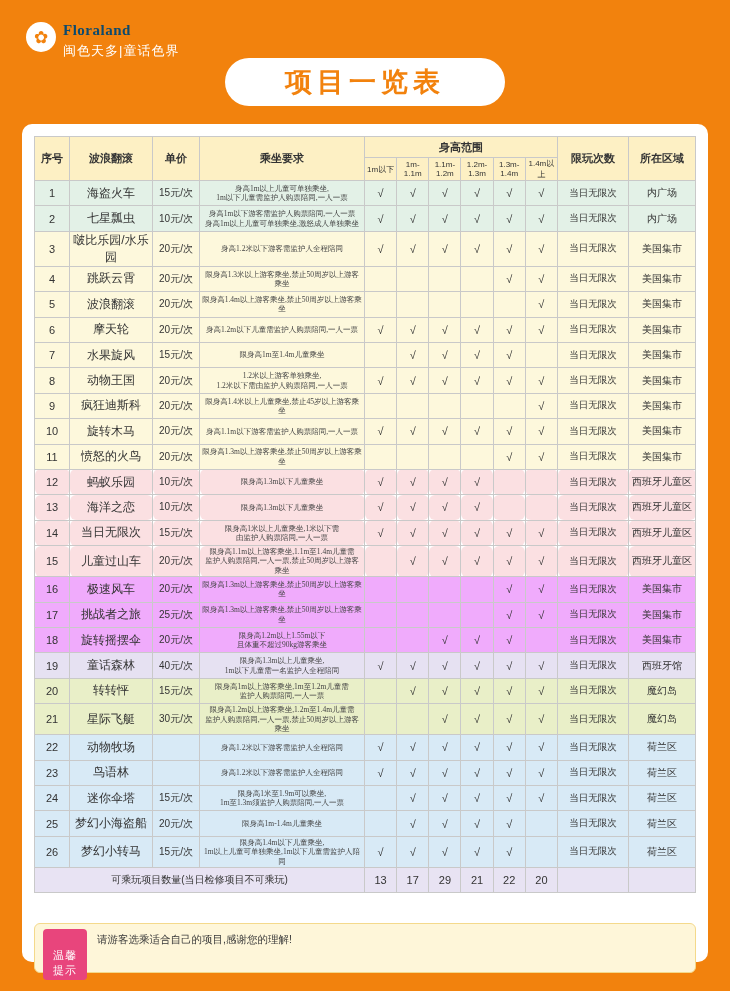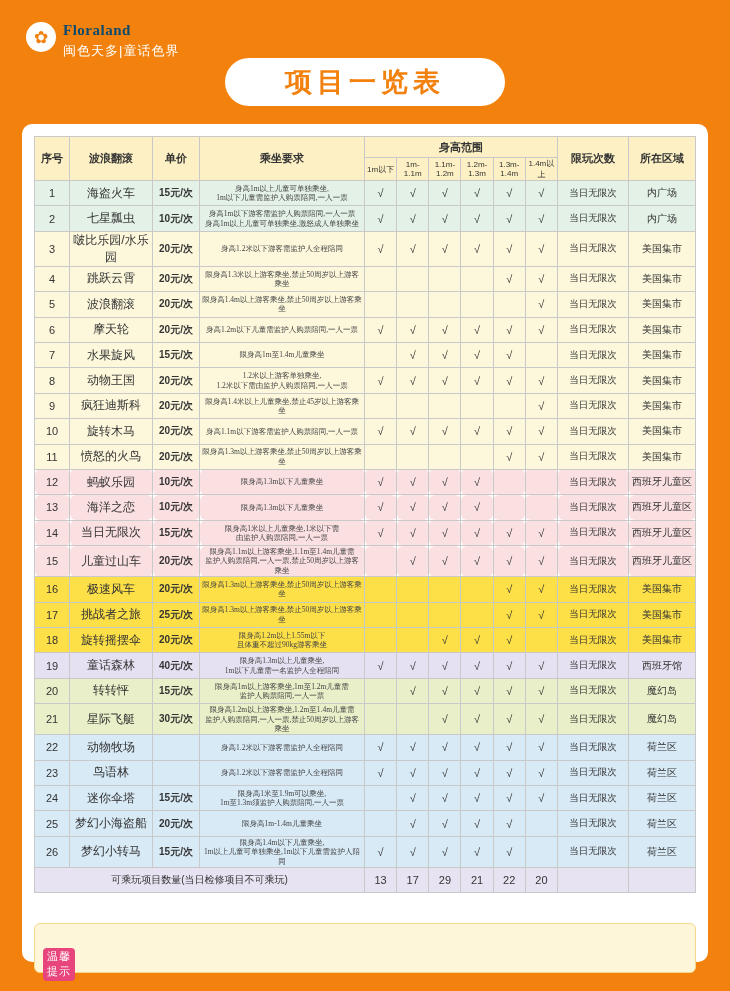--- a/index.html
+++ b/index.html
@@ -44,49 +44,49 @@
     border:1px solid #c9c9c9;
     font-size:10px;color:#333;text-align:center;vertical-align:middle;
     padding:0;
   }
   thead th{background:#fdf0c4;font-weight:bold;font-size:11px;height:20px;color:#333;}
   thead th.sub{font-size:8px;font-weight:normal;height:14px;}
 
   tbody tr{height:25.4px;}
   td.idx{font-size:11px;}
   td.name{font-size:12px;}
-  td.price{font-size:10px;font-weight:bold;}
+  td.price{font-size:10px;}
   td.req{font-size:7.5px;line-height:1.25;color:#444;padding:1px 2px;}
   td.req div{display:block;font-family:Liberation Serif, serif;}
   td.chk{font-size:11px;color:#333;}
   td.times{font-size:9.5px;}
   td.area{font-size:10px;}
 
   
   .g-green td{background:#e3f1e7;}
   .g-yellow td{background:#fdf8dc;}
   .g-pink td{background:#fbe0e2;border-radius:6px;}
-  .g-peach td{background:#fde047;margin-top:11px;}
+  .g-peach td{background:#f0abfc;margin-top:11px;}
   .g-purple td{background:#e6e1f2;}
   .g-olive td{background:#e9efc8;}
   .g-blue td{background:#d8eaf6;}
 
   tfoot td{background:#e8e3f3;height:24px;font-size:11px;}
   tfoot td.lbl{font-size:10px;}
 
   
   .notice{
     position:absolute;left:34px;bottom:18px;width:662px;min-height:50px;
     background:#fef6d9;border:1px solid #f4d98b;border-radius:6px;
     box-sizing:border-box;padding:8px 10px 8px 62px;
   }
   .notice .tag{
-    position:absolute;left:8px;top:24px;width:32px;height:32px;
+    position:absolute;left:8px;top:5px;width:44px;height:32px;
     background:#e8457c;border-radius:4px;color:#fff;
-    font-size:11px;line-height:15px;text-align:center;padding-top:1px;
+    font-size:11px;line-height:15px;text-align:center;padding-top:19px;
     letter-spacing:1px;
   }
   .notice p{margin:0 0 3px 0;font-size:10.5px;color:#3a3a3a;line-height:1.5;}
 </style>
 </head>
 <body>
 
 <div class="page">
 
   <div class="logo">
@@ -565,15 +565,16 @@
         </tr>
       </tfoot>
     </table>
   </div>
 
   <div class="notice">
     <div class="tag">
       <div>温馨</div>
       <div>提示</div>
     </div>
+    <p>请游客选乘适合自己的项目,感谢您的理解!</p>
   </div>
 
 </div>
 
 </body></html>

